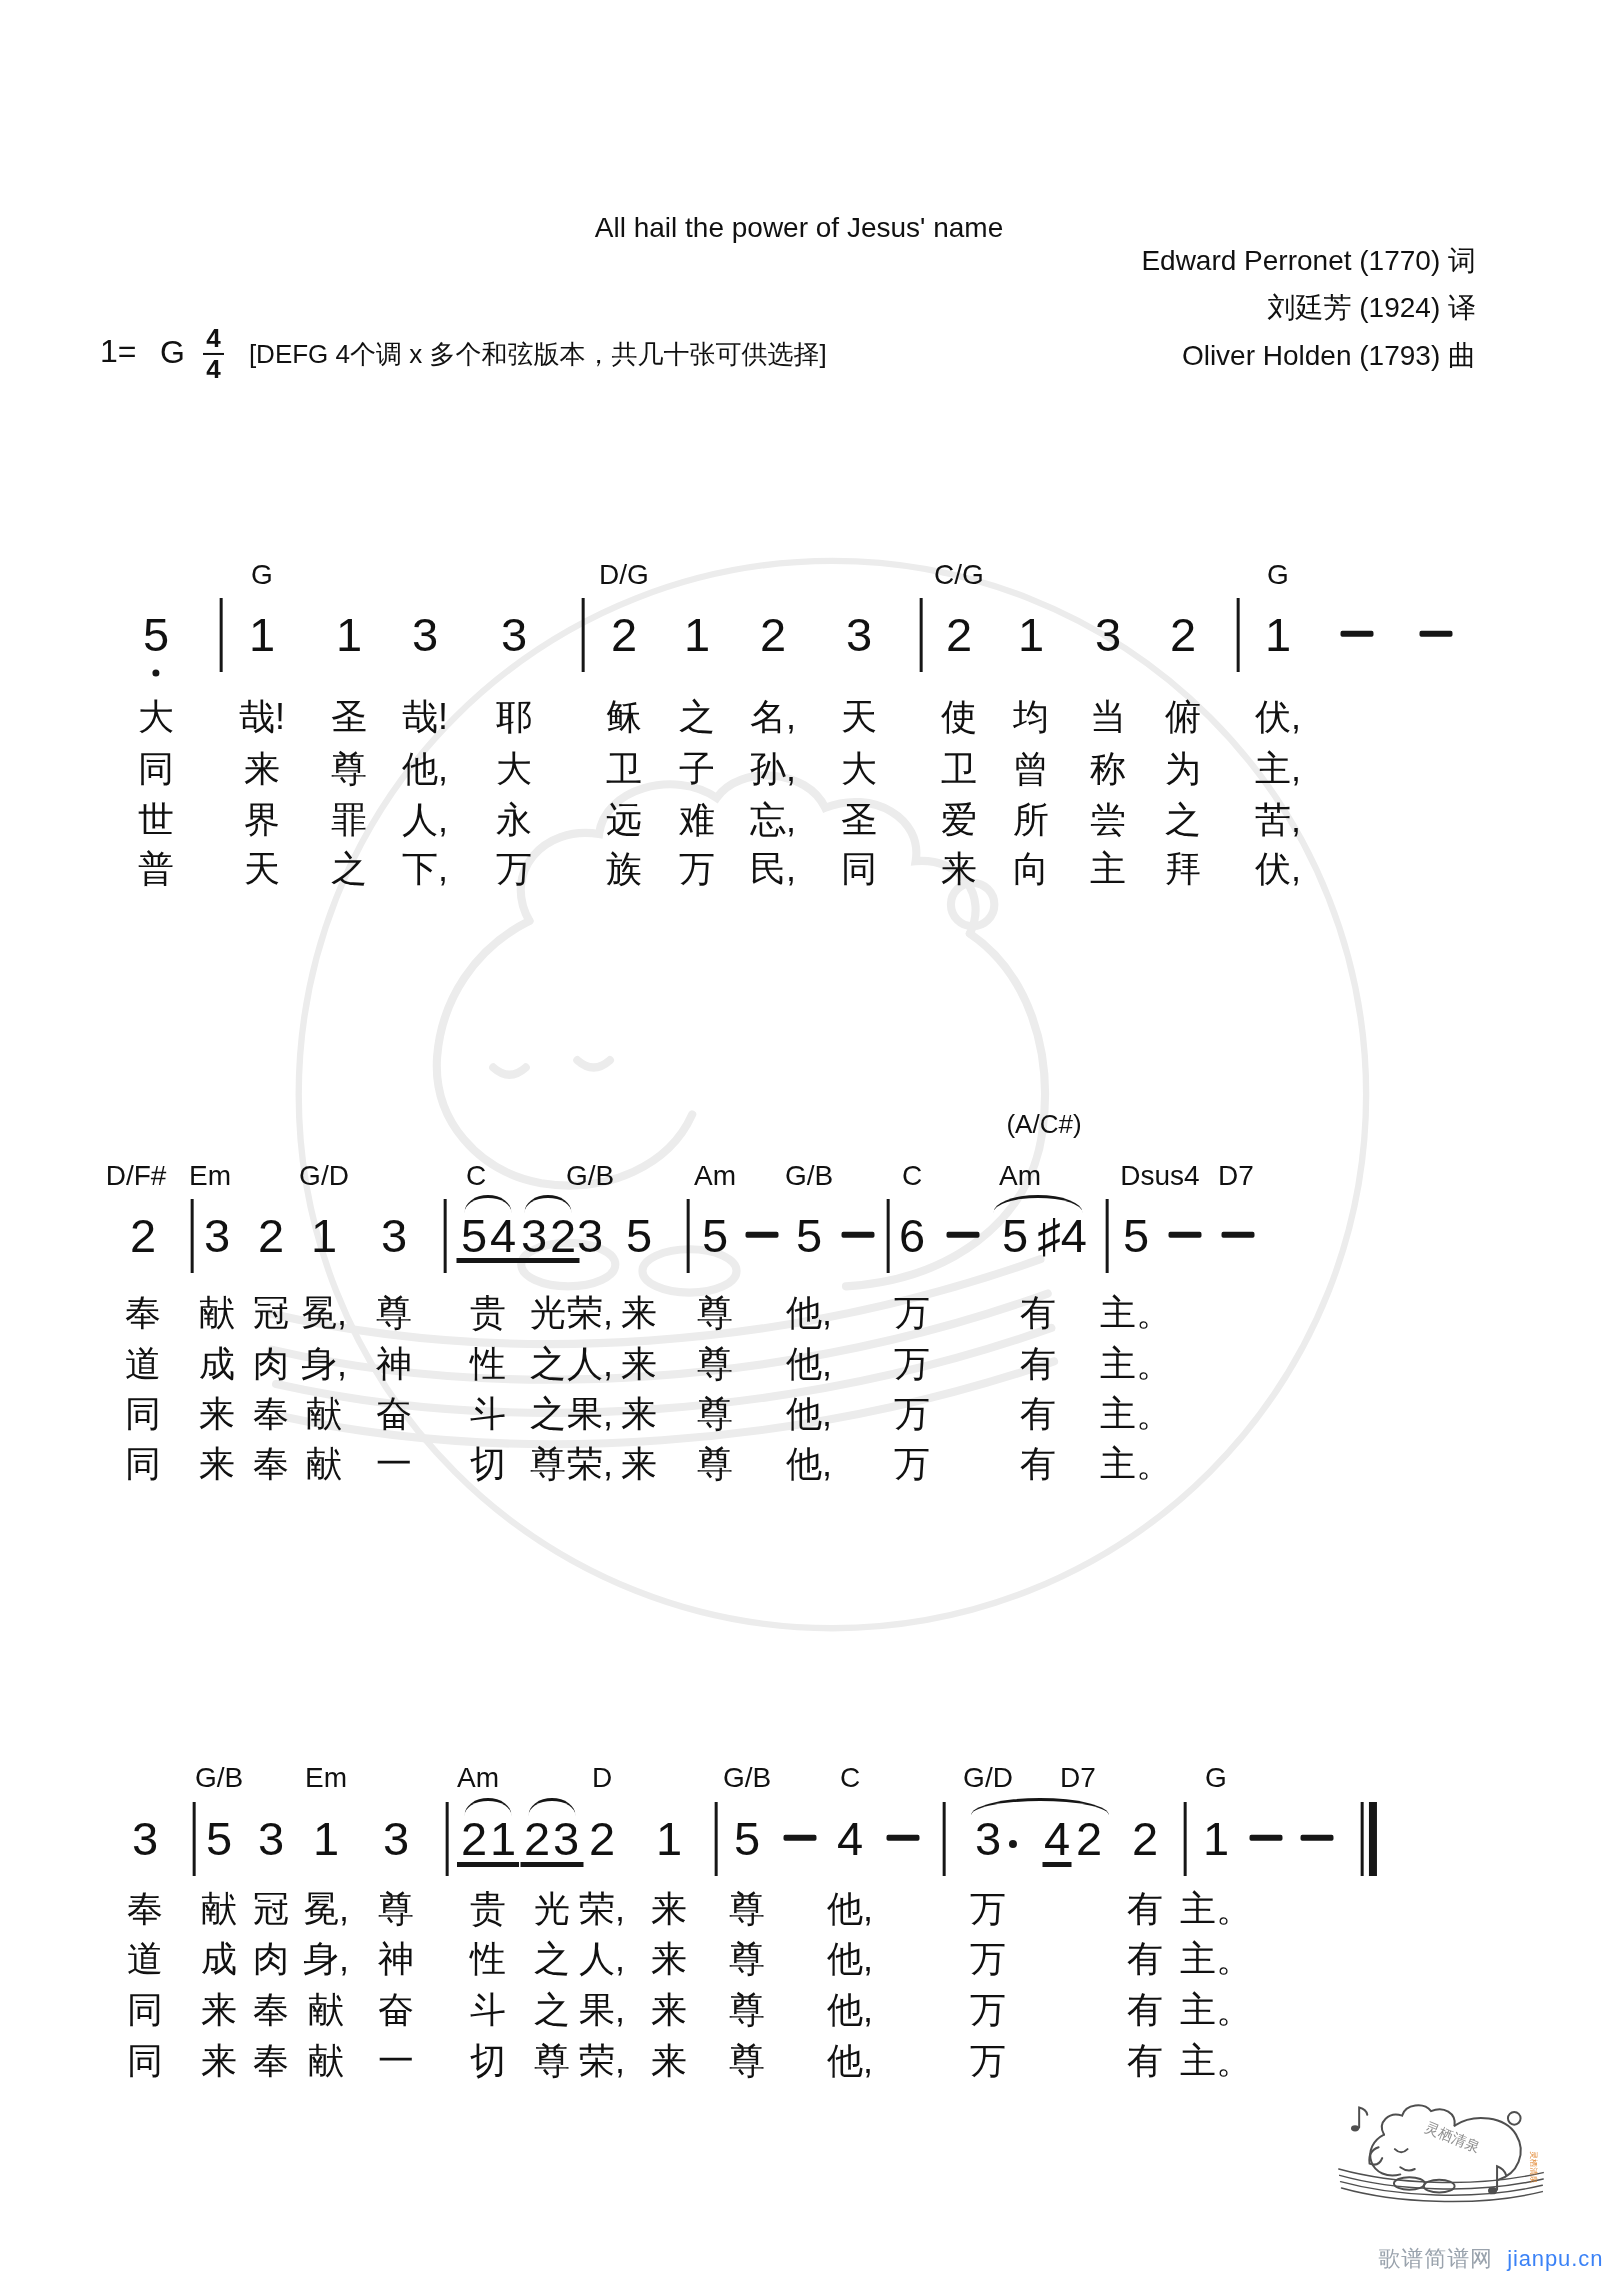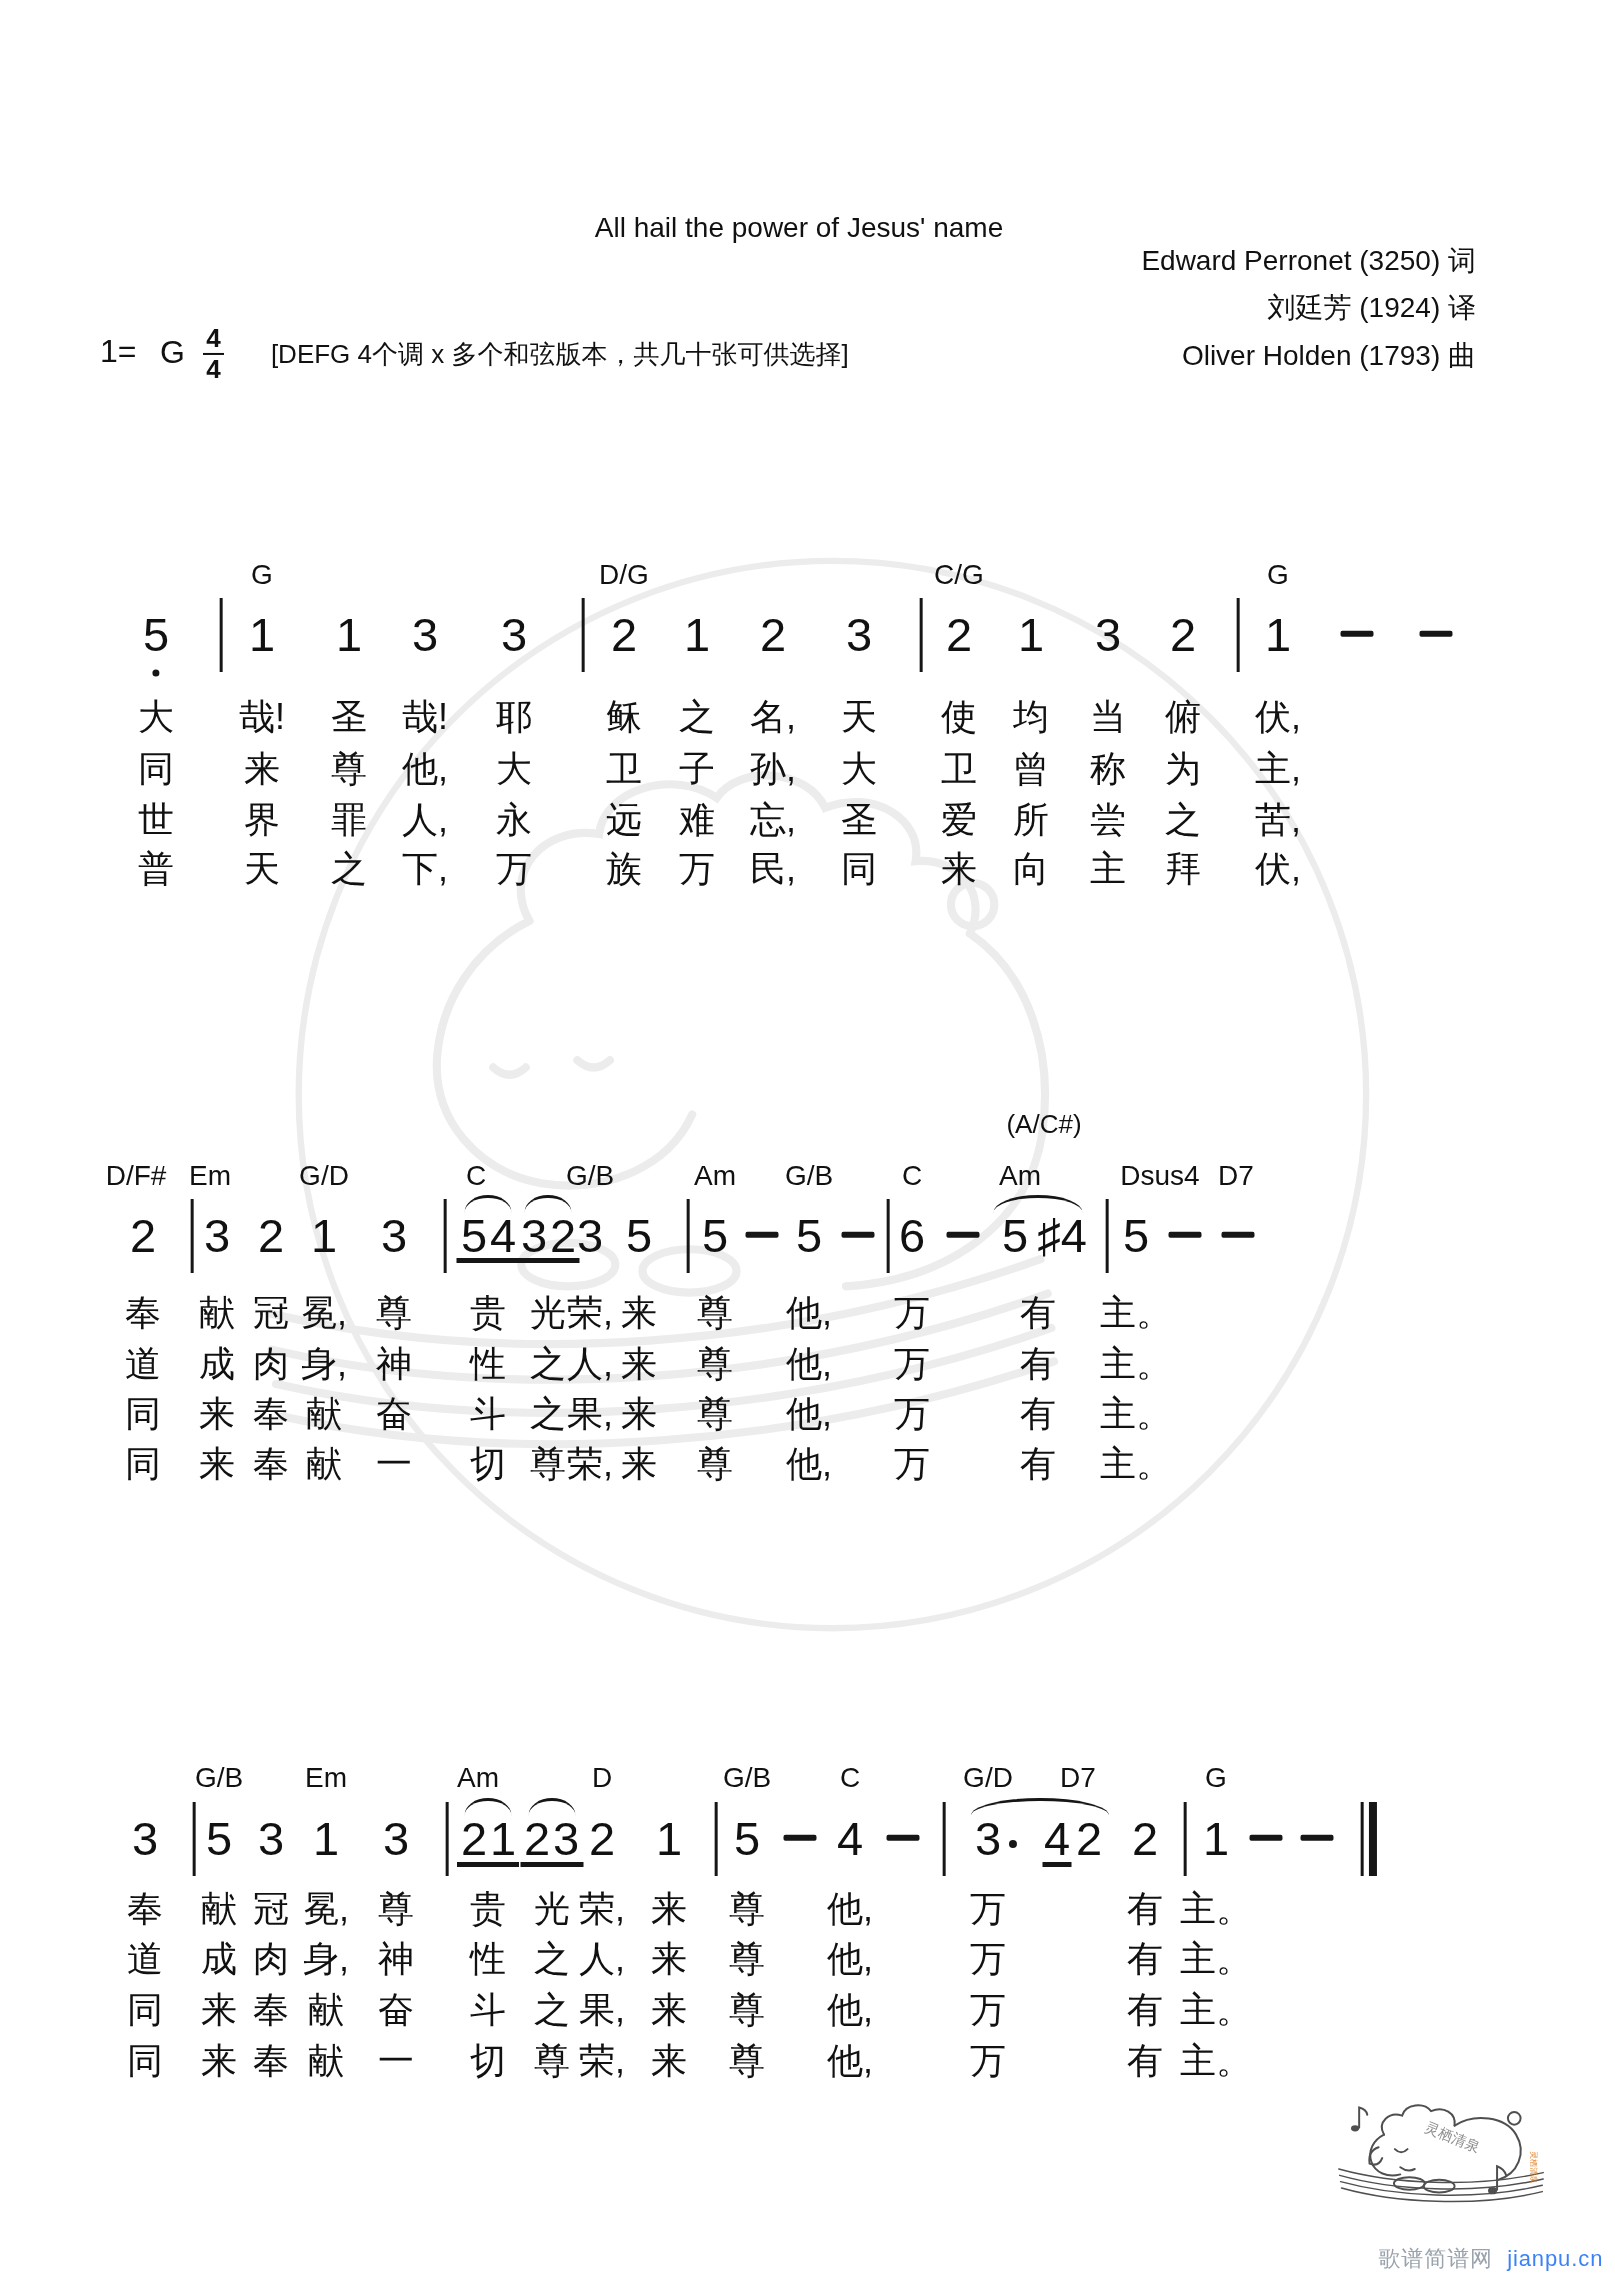--- a/index.html
+++ b/index.html
@@ -57,32 +57,32 @@
       <ellipse cx="762" cy="1405" rx="52" ry="24"></ellipse>
       <path d="M298,1452 C560,1512 870,1492 1150,1392"></path>
       <path d="M300,1492 C560,1552 880,1530 1158,1430"></path>
       <path d="M305,1530 C565,1588 885,1566 1162,1468"></path>
       <path d="M312,1566 C570,1622 888,1600 1165,1505"></path>
     </g>
   </svg>
 
   <div class="abs ctr subtitle" style="left:799px;top:228px;">All hail the power of Jesus' name</div>
 
-  <div class="abs credit" style="left:1476px;top:261px;">Edward Perronet (3250) 词</div>
+  <div class="abs credit" style="left:1476px;top:261px;">Edward Perronet (1770) 词</div>
   <div class="abs credit" style="left:1476px;top:308px;">刘廷芳 (1924) 译</div>
   <div class="abs credit" style="left:1476px;top:356px;">Oliver Holden (1793) 曲</div>
 
   <div class="abs keyrow" style="left:100px;top:354px;transform:translateY(-50%);">
     <span>1=</span>
     <span style="margin-left:14.5px;">G</span>
     <span class="meter">
       <span class="top" style="display:block;">4</span>
       <span style="display:block;">4</span>
     </span>
-    <span class="bracket" style="margin-left:25px;">[DEFG 4个调 x 多个和弦版本，共几十张可供选择]</span>
+    <span class="bracket" style="margin-left:3px;">[DEFG 4个调 x 多个和弦版本，共几十张可供选择]</span>
   </div>
 
   <div id="score">
       <div class="note ctr" style="left: 156px; top: 634px;">5</div>
       <div class="odot" style="left: 156px; top: 673px;"></div>
       <div class="lyr ctr" style="left: 156px; top: 717px;">大</div>
       <div class="lyr ctr" style="left: 156px; top: 769px;">同</div>
       <div class="lyr ctr" style="left: 156px; top: 820px;">世</div>
       <div class="lyr ctr" style="left: 156px; top: 869px;">普</div>
       <div class="bar" style="left: 221px; top: 598px;"></div>

